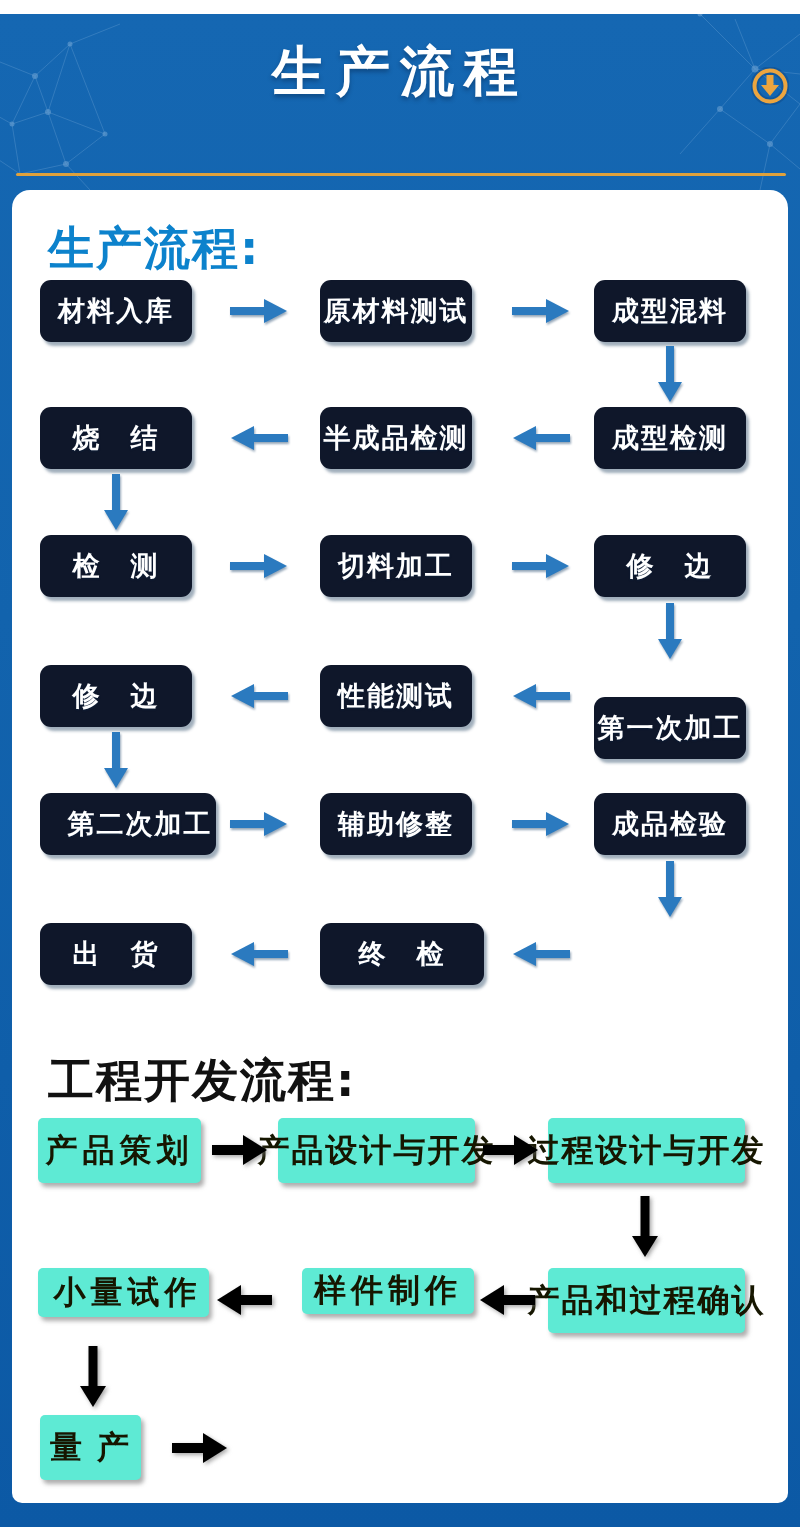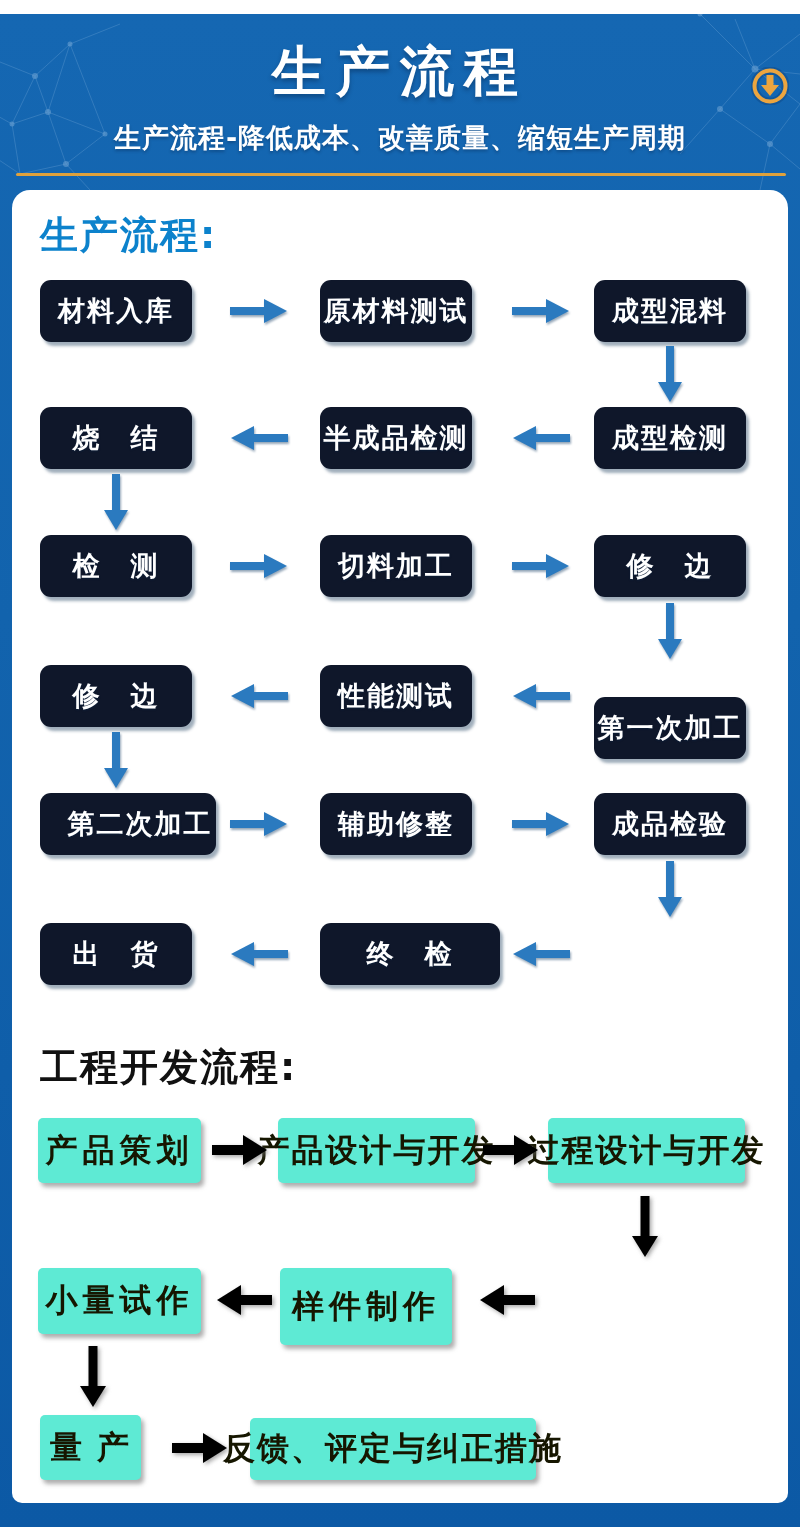--- a/index.html
+++ b/index.html
@@ -26,21 +26,21 @@
   }
   .scroll-icon{position:absolute;left:751px;top:67px;width:38px;height:38px;cursor:pointer;}
   .gold-line{
     position:absolute;left:16px;top:173px;width:770px;height:3px;
     background:#dfa13c;border-radius:2px;
   }
   .panel{
     position:absolute;left:12px;top:190px;width:776px;height:1313px;
     background:#ffffff;border-radius:18px 18px 10px 10px;
   }
-  .sec-heading{position:absolute;margin:0;font-size:38px;font-weight:bold;letter-spacing:2px;}
+  .sec-heading{position:absolute;margin:8px;font-size:46px;font-weight:bold;letter-spacing:2px;}
   .sec-heading.blue{color:#0c82cc;}
   .sec-heading.black{color:#111111;}
   .bbox{
     position:absolute;display:flex;align-items:center;justify-content:center;
     background:#0f172a;color:#ffffff;font-size:27px;font-weight:bold;letter-spacing:2px;
     border-radius:11px;box-shadow:3px 4px 3px rgba(45,75,105,.45);
     text-shadow:0 1px 2px rgba(0,40,80,.35);white-space:pre;
   }
   .gbox{
     position:absolute;display:flex;align-items:center;justify-content:center;
@@ -87,21 +87,20 @@
     </g>
     <g fill="#bcd8f2" opacity="0.6">
       <circle cx="135" cy="55" r="3.5"></circle>
         <circle cx="100" cy="95" r="3"></circle>
       <circle cx="150" cy="130" r="3"></circle>
         <circle cx="80" cy="0" r="2.5"></circle>
     </g>
   </svg>
 
   <h1 class="page-title">生产流程</h1>
-  <div class="subtitle">生产流程-降低成本、改善质量、缩短生产周期</div>
 
   <div class="scroll-icon">
     <svg width="38" height="38" viewBox="0 0 38 38">
       <circle cx="19" cy="19" r="15.5" fill="none" stroke="#0d3c72" stroke-width="8" opacity="0.35"></circle>
       <circle cx="19" cy="19" r="15.5" fill="none" stroke="#eca53f" stroke-width="4"></circle>
       <rect x="15.5" y="8" width="7" height="11" fill="#eca53f"></rect>
       <polygon points="10,18 19,29 28,18" fill="#eca53f"></polygon>
     </svg>
   </div>
 
@@ -215,21 +214,21 @@
       </svg>
     </div>
   <div class="arr blue-arr" style="left:657px;top:861px;">
     <svg width="26" height="57" viewBox="0 0 26 57">
         <rect x="9" y="0" width="8" height="38" fill="#2b7abf"></rect>
         <polygon points="1,36 13,56 25,36" fill="#2b7abf"></polygon>
       </svg>
     </div>
 
   <div class="bbox" style="left:40px;top:923px;width:152px;height:62px;">出　货</div>
-  <div class="bbox" style="left:320px;top:923px;width:180px;height:62px;">终　检</div>
+  <div class="bbox" style="left:320px;top:923px;width:164px;height:62px;">终　检</div>
   <div class="arr blue-arr" style="left:230px;top:941px;">
     <svg width="58" height="26" viewBox="0 0 58 26">
         <rect x="22" y="9" width="36" height="8" fill="#2b7abf"></rect>
         <polygon points="24,1 1,13 24,25" fill="#2b7abf"></polygon>
       </svg>
     </div>
   <div class="arr blue-arr" style="left:512px;top:941px;">
     <svg width="58" height="26" viewBox="0 0 58 26">
         <rect x="22" y="9" width="36" height="8" fill="#2b7abf"></rect>
         <polygon points="24,1 1,13 24,25" fill="#2b7abf"></polygon>
@@ -253,43 +252,43 @@
         <polygon points="31,0 55,15 31,30" fill="#000"></polygon>
       </svg>
     </div>
   <div class="arr black-arr" style="left:631px;top:1196px;">
     <svg width="28" height="62" viewBox="0 0 28 62">
         <rect x="9.5" y="0" width="9" height="42" fill="#000"></rect>
         <polygon points="1,40 14,61 27,40" fill="#000"></polygon>
       </svg>
     </div>
 
-  <div class="gbox" style="left:38px;top:1268px;width:163px;height:66px;letter-spacing:5px;">小量试作</div>
-  <div class="gbox" style="left:280px;top:1268px;width:172px;height:77px;letter-spacing:5px;font-family:Liberation Mono, monospace;">样件制作</div>
+  <div class="gbox" style="left:38px;top:1268px;width:163px;height:49px;letter-spacing:5px;padding-left:8px;">小量试作</div>
+  <div class="gbox" style="left:302px;top:1268px;width:172px;height:46px;letter-spacing:5px;font-family:Liberation Mono, monospace;">样件制作</div>
+  <div class="gbox" style="left:548px;top:1268px;width:197px;height:65px;">产品和过程确认</div>
   <div class="arr black-arr" style="left:216px;top:1285px;">
     <svg width="56" height="30" viewBox="0 0 56 30">
         <rect x="23" y="10" width="33" height="10" fill="#000"></rect>
         <polygon points="25,0 1,15 25,30" fill="#000"></polygon>
       </svg>
     </div>
   <div class="arr black-arr" style="left:479px;top:1285px;">
     <svg width="56" height="30" viewBox="0 0 56 30">
         <rect x="23" y="10" width="33" height="10" fill="#000"></rect>
         <polygon points="25,0 1,15 25,30" fill="#000"></polygon>
       </svg>
     </div>
   <div class="arr black-arr" style="left:79px;top:1346px;">
     <svg width="28" height="62" viewBox="0 0 28 62">
         <rect x="9.5" y="0" width="9" height="42" fill="#000"></rect>
         <polygon points="1,40 14,61 27,40" fill="#000"></polygon>
       </svg>
     </div>
 
   <div class="gbox" style="left:40px;top:1415px;width:101px;height:65px;">量 产</div>
-  <div class="gbox" style="left:250px;top:1418px;width:286px;height:62px;">反馈、评定与纠正措施</div>
   <div class="arr black-arr" style="left:172px;top:1433px;">
     <svg width="56" height="30" viewBox="0 0 56 30">
         <rect x="0" y="10" width="33" height="10" fill="#000"></rect>
         <polygon points="31,0 55,15 31,30" fill="#000"></polygon>
       </svg>
     </div>
 
 </div>
 
 </body></html>

